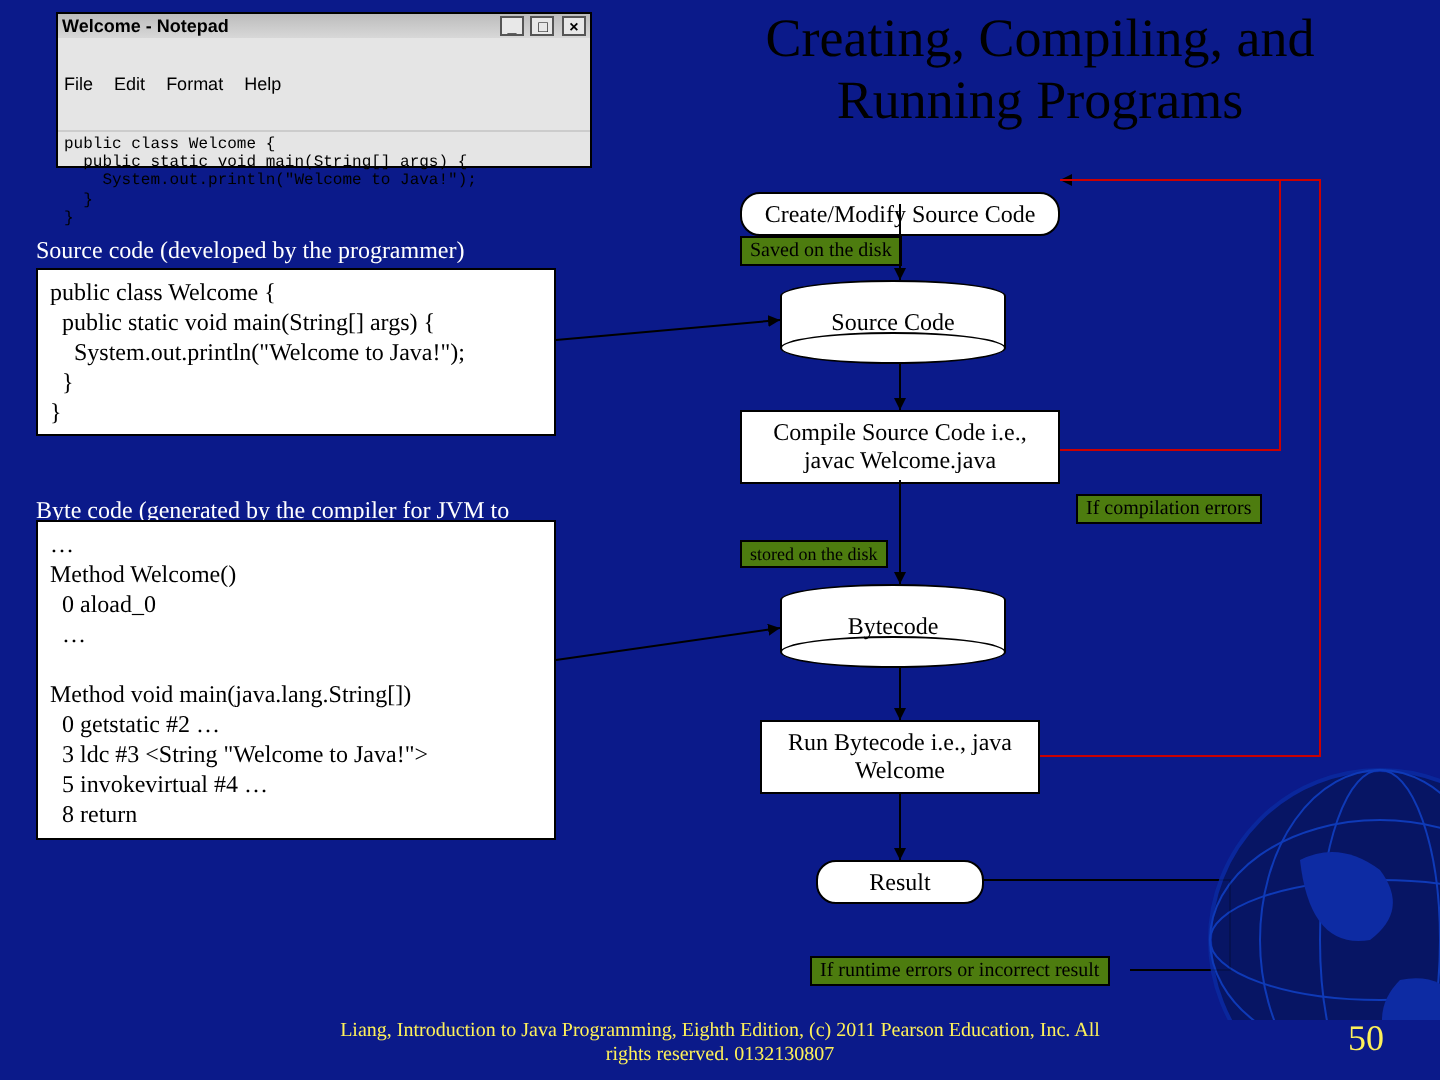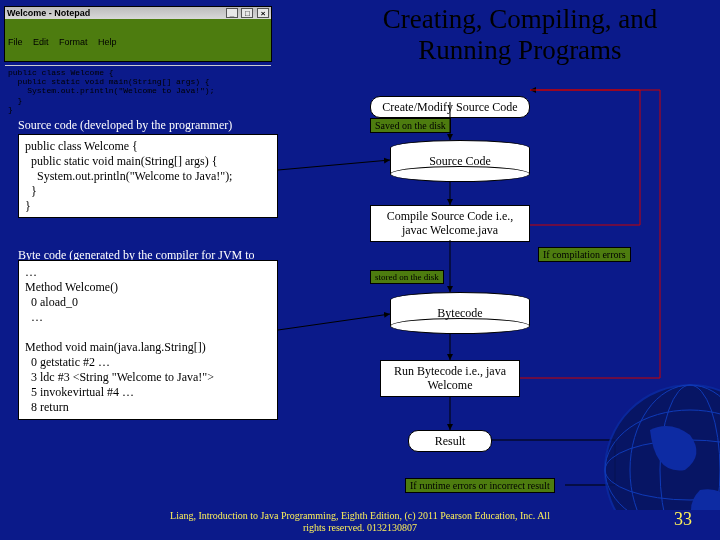--- a/index.html
+++ b/index.html
@@ -47,25 +47,25 @@
     bottom: 30px;
     width: 140px;
     height: 150px;
     overflow: hidden;
     opacity: 0.85;
   }
   .globe svg { width: 200px; height: 200px; }
   
   .notepad {
     position: absolute;
-    left: 4px;
+    left: 28px;
     top: 6px;
     width: 268px;
-    height: 56px;
-    background: #4d7c0f;
+    height: 78px;
+    background: #e5e5e5;
     border: 1px solid #000;
     font-family: Tahoma, sans-serif;
     font-size: 9px;
   }
   .notepad .np-title {
     background: linear-gradient(#bcbcbc, #d8d8d8);
     display: flex;
     align-items: center;
     justify-content: space-between;
     padding: 1px 2px;
@@ -126,21 +126,21 @@
   .note {
     position: absolute;
     background: #4d7c0f;
     border: 1px solid #000;
     font-size: 10px;
     padding: 1px 4px;
   }
   
   .cylinder {
     position: absolute;
-    width: 140px;
+    width: 113px;
     height: 42px;
   }
   .cylinder .cyl-body {
     position: absolute;
     top: 8px; bottom: 8px; left: 0; right: 0;
     border-left: 1px solid #000;
     border-right: 1px solid #000;
     background: #fff;
   }
   .cylinder .cyl-top, .cylinder .cyl-bot {
@@ -276,15 +276,15 @@
       <ellipse cx="110" cy="110" rx="85" ry="30" fill="none" stroke="#1040c0"></ellipse>
       <ellipse cx="110" cy="110" rx="85" ry="60" fill="none" stroke="#1040c0"></ellipse>
       <ellipse cx="110" cy="110" rx="30" ry="85" fill="none" stroke="#1040c0"></ellipse>
       <ellipse cx="110" cy="110" rx="60" ry="85" fill="none" stroke="#1040c0"></ellipse>
       <path d="M70 70 q20 -10 40 5 q15 20 -5 35 q-30 5 -35 -40z" fill="#0e2fa8"></path>
       <path d="M120 130 q25 -5 35 20 q-10 25 -40 15 q-10 -20 5 -35z" fill="#0e2fa8"></path>
     </svg>
   </div>
 
   <div class="footer">Liang, Introduction to Java Programming, Eighth Edition, (c) 2011 Pearson Education, Inc. All rights reserved. 0132130807</div>
-  <div class="pagenum">33</div>
+  <div class="pagenum">50</div>
 
 </div>
 
 </body></html>

